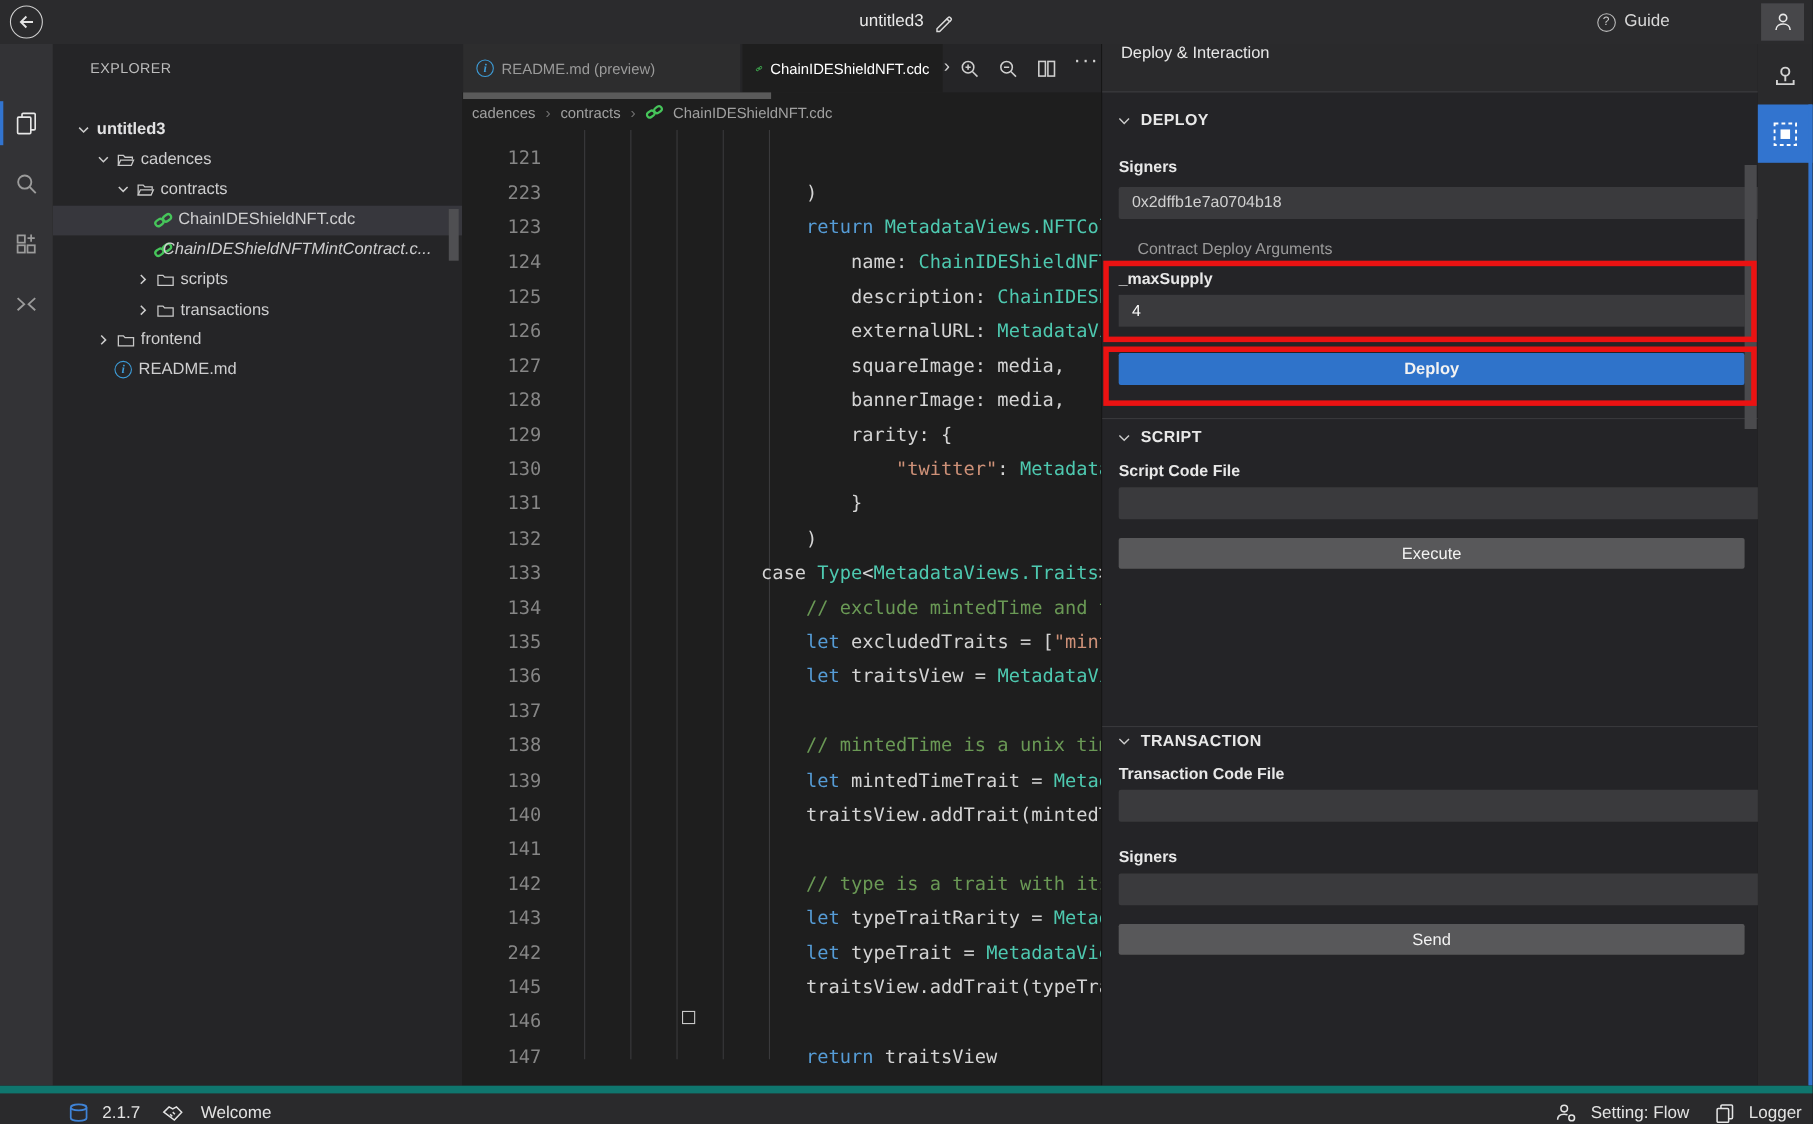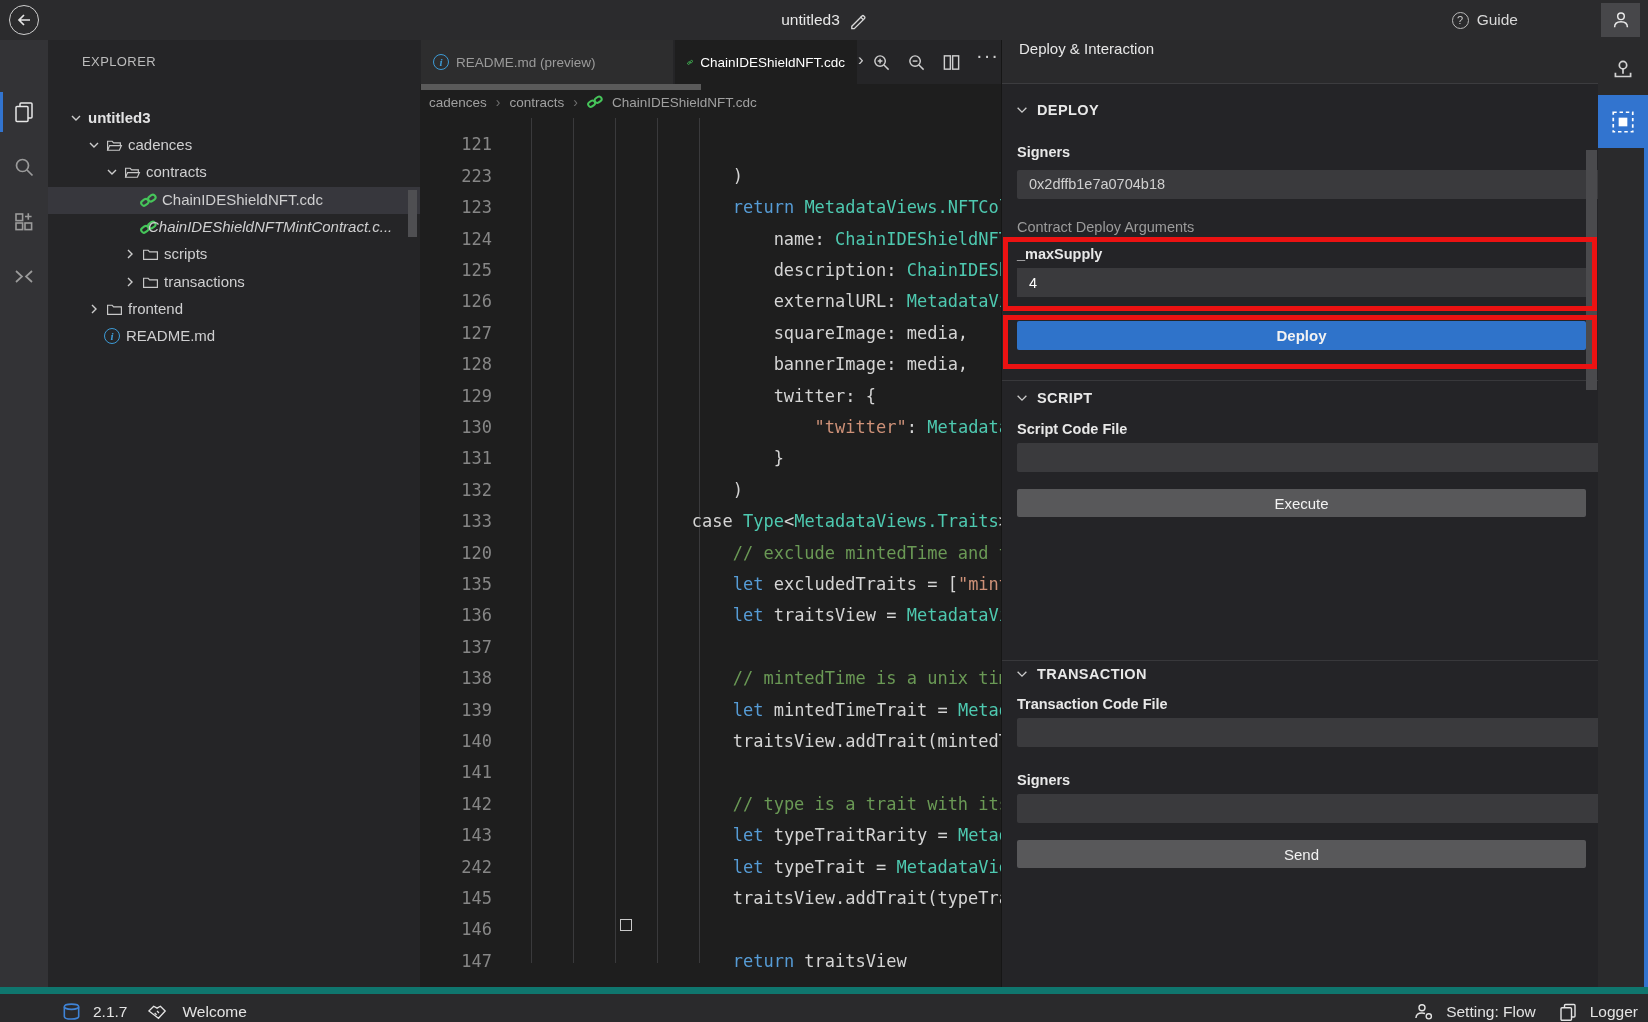--- a/index.html
+++ b/index.html
@@ -346,21 +346,21 @@
         <div class="code-row" style="top: 137px;">
     <span class="ln">126</span>
     <span class="codeseg"><span class="tok-p">                        squareImage: media,</span></span>
   </div>
         <div class="code-row" style="top: 168.4px;">
     <span class="ln">127</span>
     <span class="codeseg"><span class="tok-p">                        bannerImage: media,</span></span>
   </div>
         <div class="code-row" style="top: 199.8px;">
     <span class="ln">128</span>
-    <span class="codeseg"><span class="tok-p">                        twitter: {</span></span>
+    <span class="codeseg"><span class="tok-p">                        rarity: {</span></span>
   </div>
         <div class="code-row" style="top: 231.2px;">
     <span class="ln">129</span>
     <span class="codeseg"><span class="tok-p">                            </span><span class="tok-s">"twitter"</span><span class="tok-p">: </span><span class="tok-t">MetadataViews.ExternalURL</span></span>
   </div>
         <div class="code-row" style="top: 262.6px;">
     <span class="ln">130</span>
     <span class="codeseg"><span class="tok-p">                        }</span></span>
   </div>
         <div class="code-row" style="top: 294px;">
@@ -369,21 +369,21 @@
   </div>
         <div class="code-row" style="top: 325.4px;">
     <span class="ln">132</span>
     <span class="codeseg"><span class="tok-p">                case </span><span class="tok-t">Type</span><span class="tok-p">&lt;</span><span class="tok-t">MetadataViews.Traits</span><span class="tok-p">&gt;():</span></span>
   </div>
         <div class="code-row" style="top: 356.8px;">
     <span class="ln">133</span>
     <span class="codeseg"><span class="tok-p">                    </span><span class="tok-c">// exclude mintedTime and type traits</span></span>
   </div>
         <div class="code-row" style="top: 388.2px;">
-    <span class="ln">120</span>
+    <span class="ln">134</span>
     <span class="codeseg"><span class="tok-p">                    </span><span class="tok-k">let</span><span class="tok-p"> excludedTraits = [</span><span class="tok-s">"mintedTime"</span></span>
   </div>
         <div class="code-row" style="top: 419.6px;">
     <span class="ln">135</span>
     <span class="codeseg"><span class="tok-p">                    </span><span class="tok-k">let</span><span class="tok-p"> traitsView = </span><span class="tok-t">MetadataViews.dictToTraits</span></span>
   </div>
         <div class="code-row" style="top: 451px;">
     <span class="ln">136</span>
     <span class="codeseg"></span>
   </div>
@@ -446,21 +446,21 @@
       </svg>
       <span>DEPLOY</span>
     </div>
     <div class="panel-label" style="left:15px; top:104px;">Signers</div>
     <div class="dd" style="left:15px; top:130px;">
       <span>0x2dffb1e7a0704b18</span>
       <svg width="15" height="15" viewBox="0 0 16 16">
         <polyline points="3,5.5 8,10.5 13,5.5" fill="none" stroke="#c9c9c9" stroke-width="1.5"></polyline>
       </svg>
     </div>
-    <div class="panel-sublabel" style="left:15px; top:179px;">Contract Deploy Arguments</div>
+    <div class="panel-sublabel" style="left:32px; top:179px;">Contract Deploy Arguments</div>
     <div class="panel-label" style="left:15px; top:206px;">_maxSupply</div>
     <input class="tfield" style="left: 15px; top: 228px;" value="4">
     <button class="btn blue" style="left:15px; top:281px;">Deploy</button>
 
     <div class="panel-divider" style="top:340px;"></div>
     <div class="section-head" style="left:13px; top:350px;">
       <svg width="14" height="14" viewBox="0 0 16 16">
         <polyline points="3,5.5 8,10.5 13,5.5" fill="none" stroke="#cccccc" stroke-width="1.5"></polyline>
       </svg>
       <span>SCRIPT</span>

